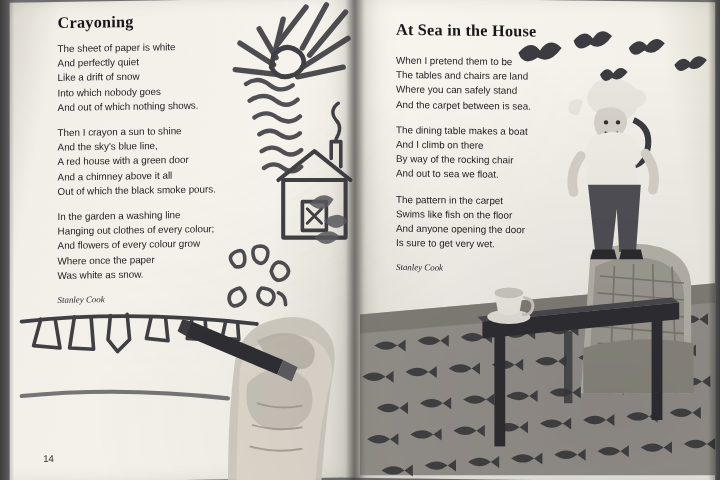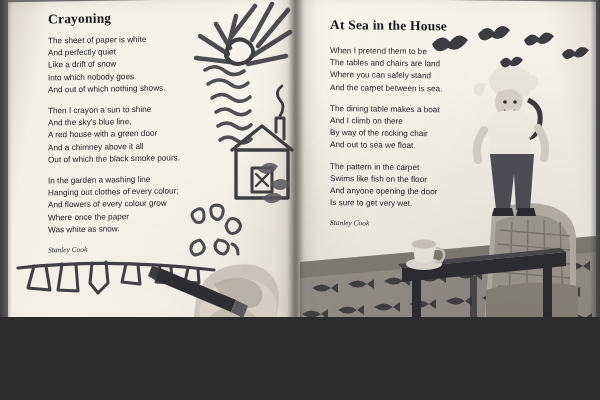--- a/index.html
+++ b/index.html
@@ -3,21 +3,21 @@
 <meta charset="utf-8">
 <style>
   html, body {
     margin: 0;
     padding: 0;
     background: #2c2c2c;
   }
   #page {
     position: relative;
     width: 600px;
-    height: 317px;
+    height: 400px;
     overflow: hidden;
     background: #6e6e6e;
     font-family: "Liberation Sans", sans-serif;
   }
 
   
   .book {
     position: absolute;
     left: 0; top: 0;
     width: 600px; height: 400px;

